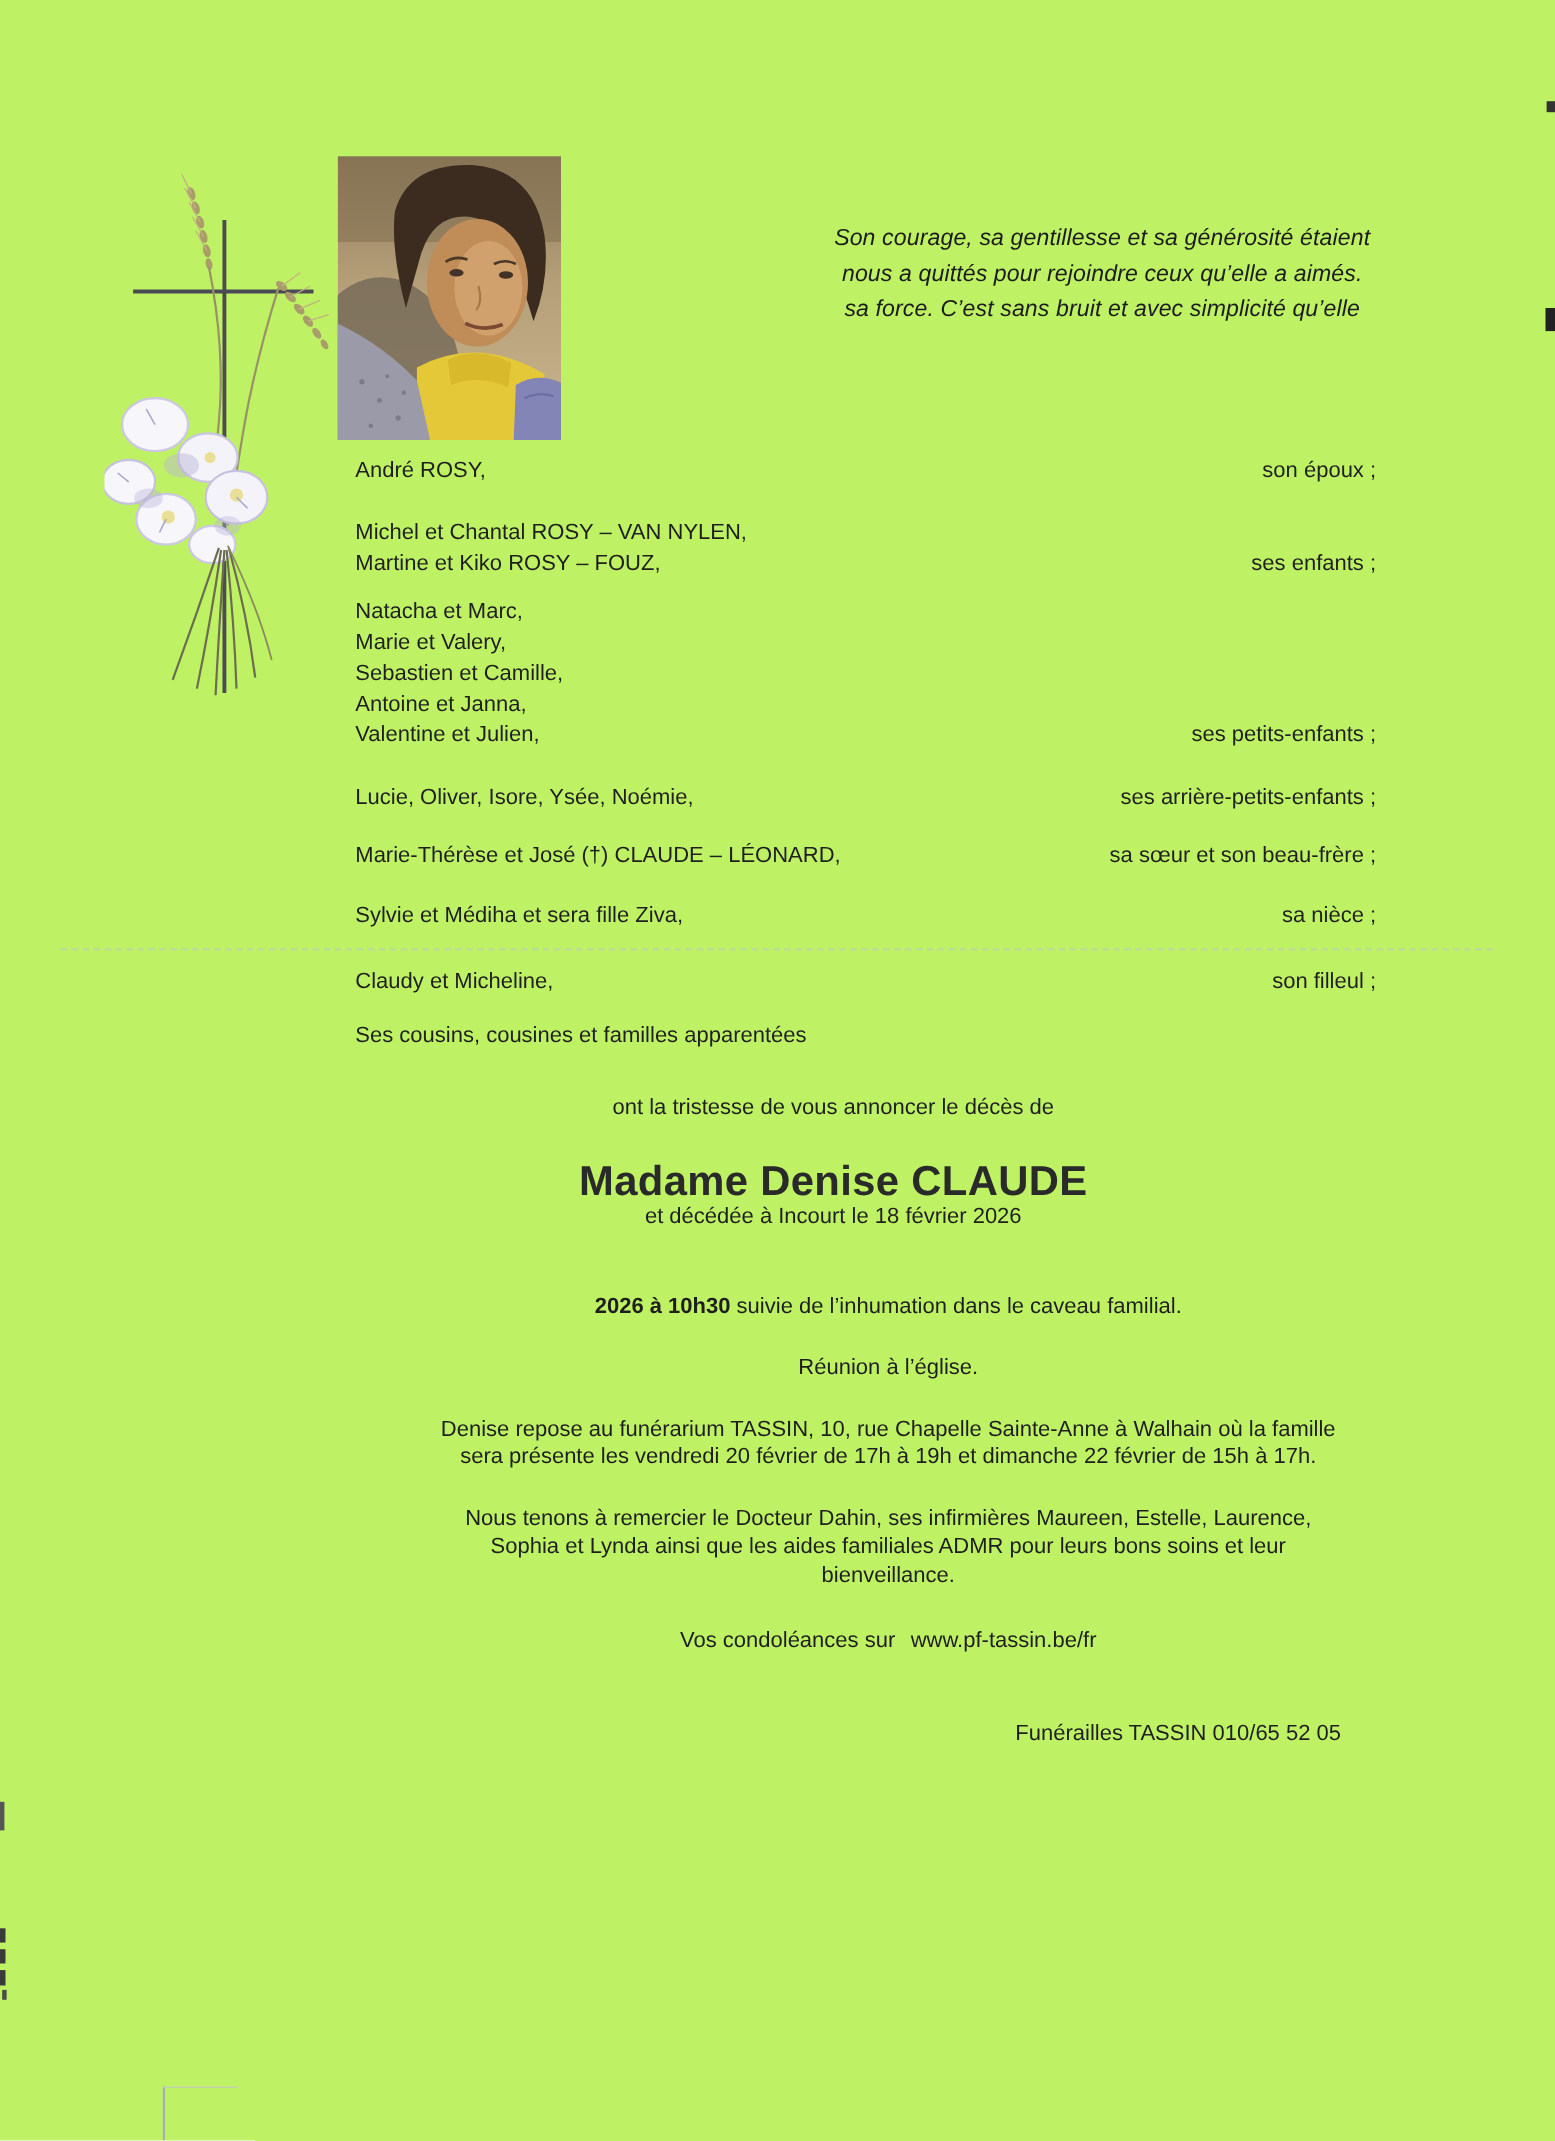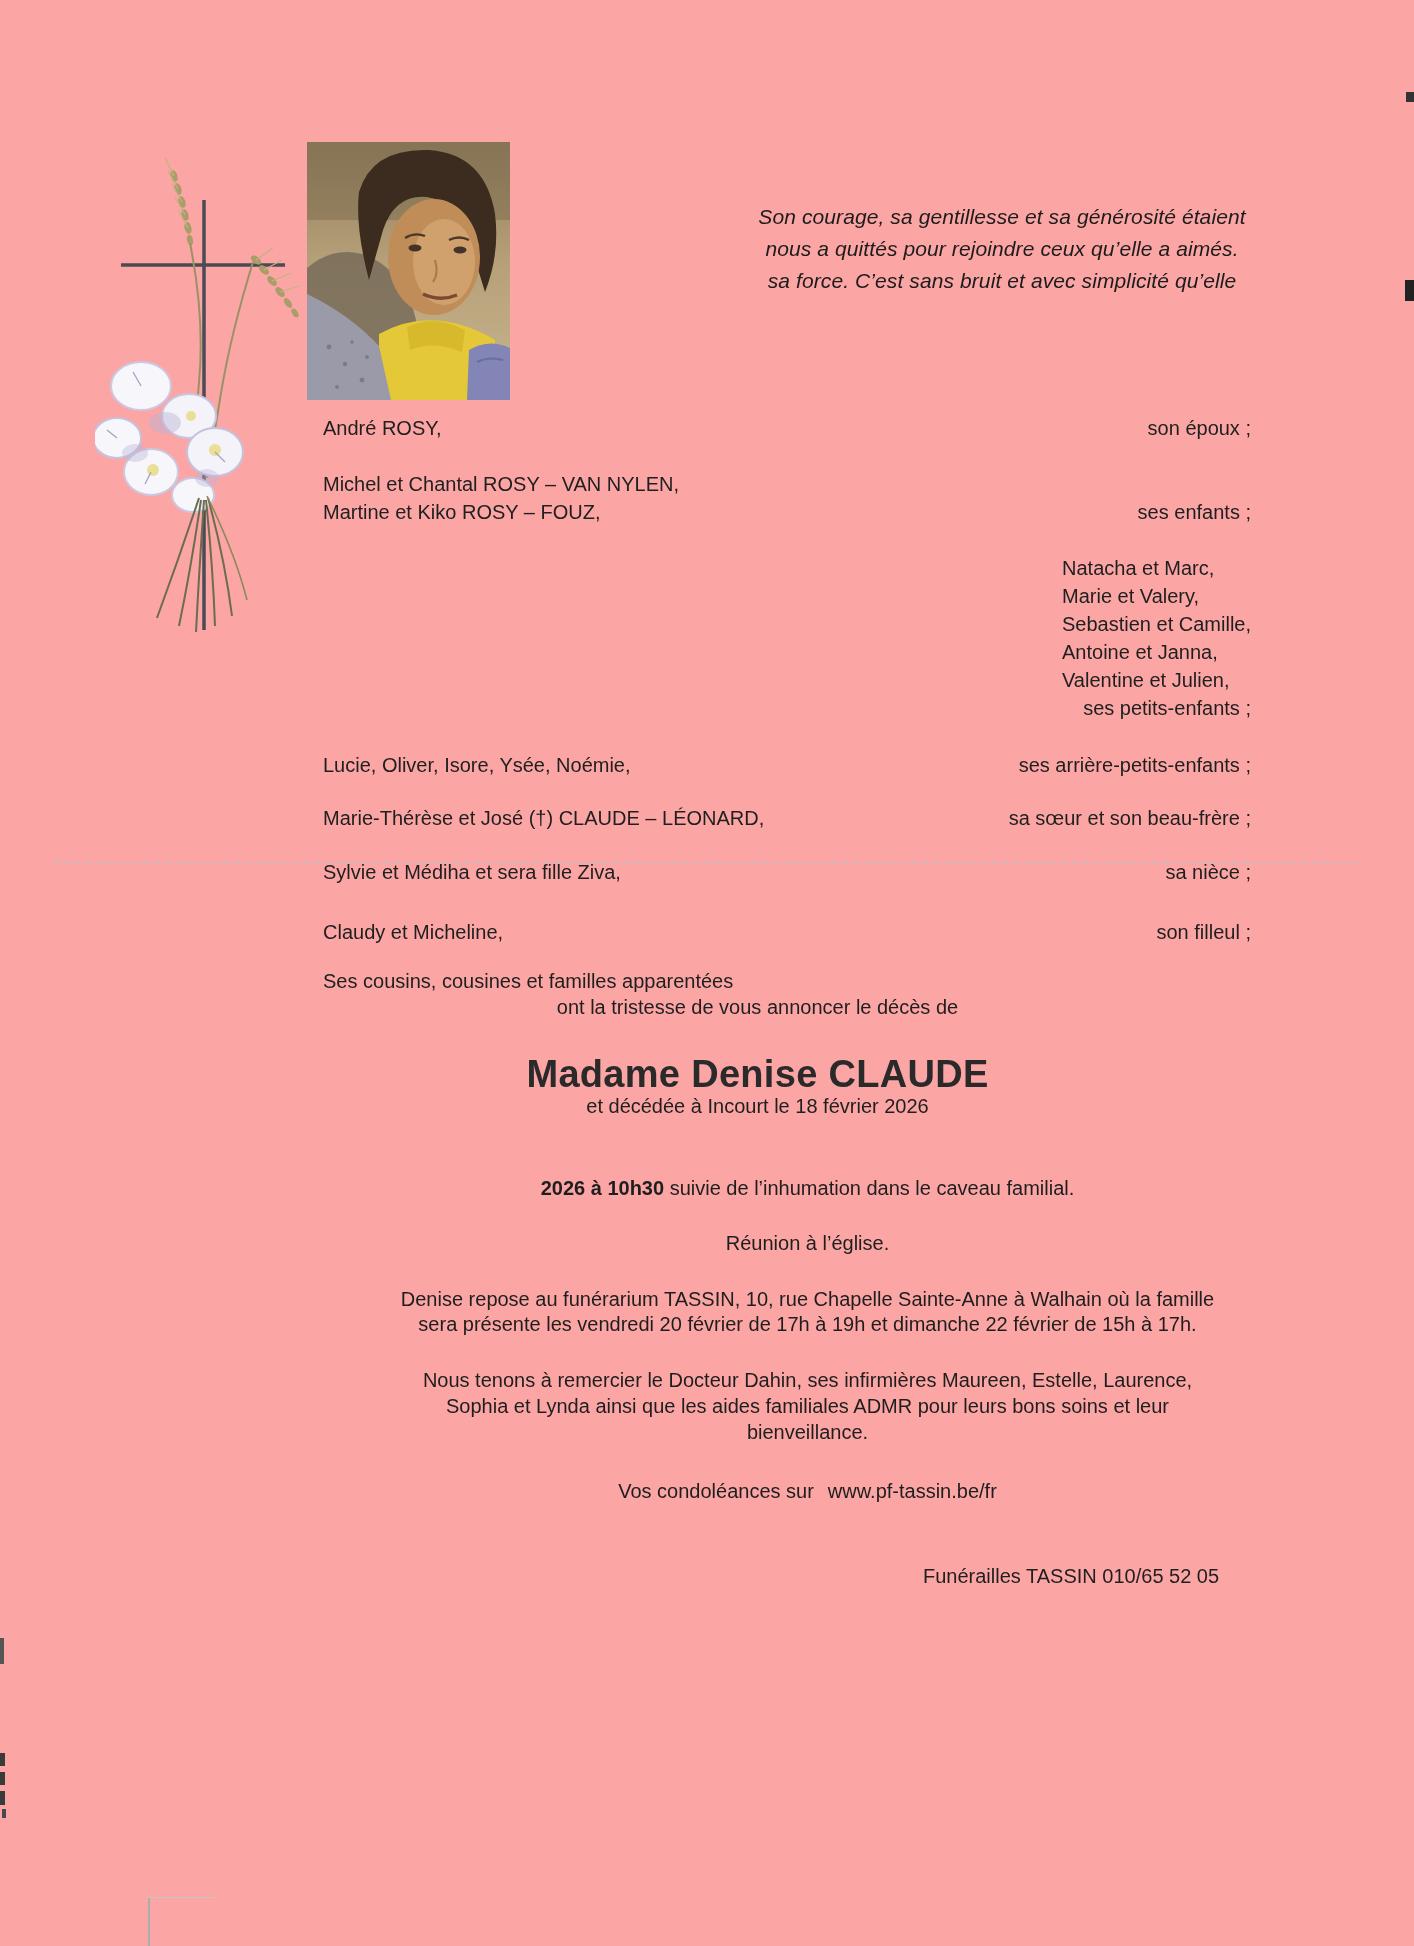--- a/index.html
+++ b/index.html
@@ -1,19 +1,19 @@
 <!DOCTYPE html>
 <html><head>
 <meta charset="utf-8">
 <style>
   html,body{margin:0;padding:0;background:#ffffff;}
   .page{
     position:relative;
     width:1414px;height:1946px;
-    background:#fca5a5;
+    background:#bef264;
     font-family:"Liberation Sans", sans-serif;
     color:#222;
     overflow:hidden;
   }
   
   .epigraph{
     position:absolute;left:742px;top:201px;width:520px;
     text-align:center;font-style:italic;font-size:21px;line-height:32px;
     color:#1c1c1c;font-weight:bold;letter-spacing:0.1px;
   }
@@ -22,21 +22,21 @@
   .photo{position:absolute;left:307px;top:142px;width:203px;height:258px;}
   .photo svg{display:block;width:100%;height:100%;}
   
   .illus{position:absolute;left:95px;top:148px;width:225px;height:600px;}
   .illus svg{display:block;width:100%;height:100%;}
   
   .relatives{position:absolute;left:323px;top:414px;width:928px;font-size:20px;line-height:28px;color:#1f1f1f;}
   .group{display:flex;justify-content:space-between;align-items:flex-end;}
   .group .names span{display:block;}
   .group .rel{white-space:nowrap;text-align:right;}
-  .g2{margin-top:28px;} .g3{margin-top:28px;flex-direction:column;} .g4{margin-top:29px;}
+  .g2{margin-top:28px;} .g3{margin-top:16px;} .g4{margin-top:29px;}
   .g5{margin-top:25px;} .g6{margin-top:26px;} .g7{margin-top:32px;} .g8{margin-top:21px;}
   
   .divider{position:absolute;left:55px;top:862px;width:1302px;height:0;
     border-top:2px dashed #bcc3c9;opacity:.55;}
   
   .announce{position:absolute;left:320px;top:995px;width:875px;text-align:center;color:#1f1f1f;}
   .announce .intro{font-size:20px;line-height:24px;}
   .announce .dname{margin-top:36px;font-size:38px;line-height:38px;font-weight:700;color:#2a2a2a;letter-spacing:.3px;}
   .announce .born{margin-top:10px;font-size:20px;line-height:26px;}
   .announce .died{font-size:20px;line-height:26px;}

